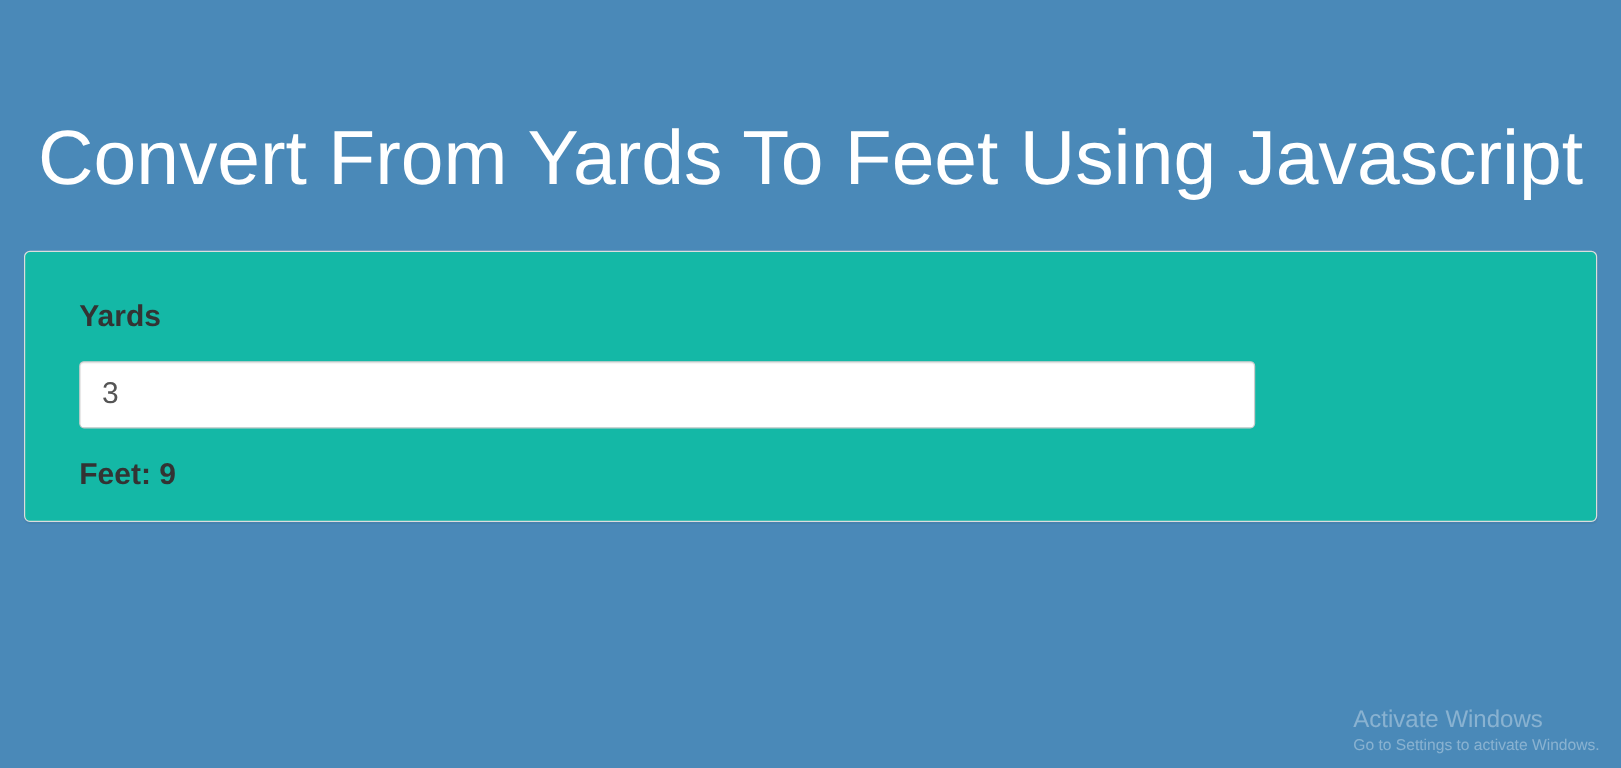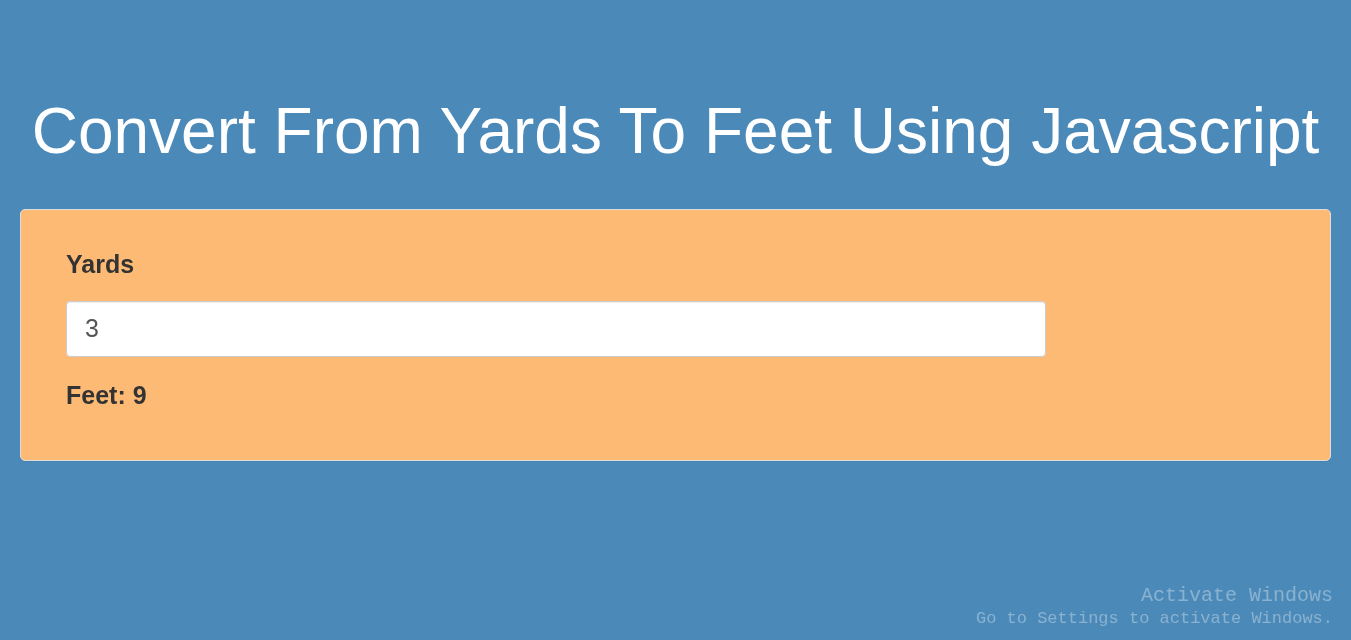--- a/index.html
+++ b/index.html
@@ -17,25 +17,25 @@
     }
     .page-title {
       color: #ffffff;
       text-align: center;
       font-size: 64px;
       font-weight: 400;
       line-height: 1.15;
       padding: 95px 15px 40px;
     }
     .panel {
-      background-color: #fdba74;
+      background-color: #14b8a6;
       border: 1px solid #dddddd;
       border-radius: 5px;
       margin: 0 20px;
-      padding: 40px 45px 50px;
+      padding: 40px 45px 24px;
       box-shadow: 0 1px 1px rgba(0,0,0,0.05);
     }
     .form-label {
       display: block;
       font-weight: 700;
       font-size: 25px;
       color: #333333;
       margin-bottom: 22px;
     }
     .form-input {
@@ -55,31 +55,31 @@
     .result {
       font-size: 25px;
       color: #333333;
       margin-top: 24px;
       font-weight: 700;
     }
     .watermark {
       position: absolute;
       right: 18px;
       bottom: 12px;
-      text-align: right;
+      text-align: left;
       color: rgba(255,255,255,0.35);
-      font-family: Liberation Mono, monospace;
+      font-family: Liberation Sans, sans-serif;
     }
     .watermark-title {
       font-size: 20px;
       font-weight: 400;
       line-height: 1.3;
     }
     .watermark-sub {
-      font-size: 17px;
+      font-size: 13px;
       font-weight: 400;
     }
   </style>
 </head>
 <body>
 
 <h1 class="page-title">Convert From Yards To Feet Using Javascript</h1>
 
 <div class="panel">
   <label class="form-label">Yards</label>

